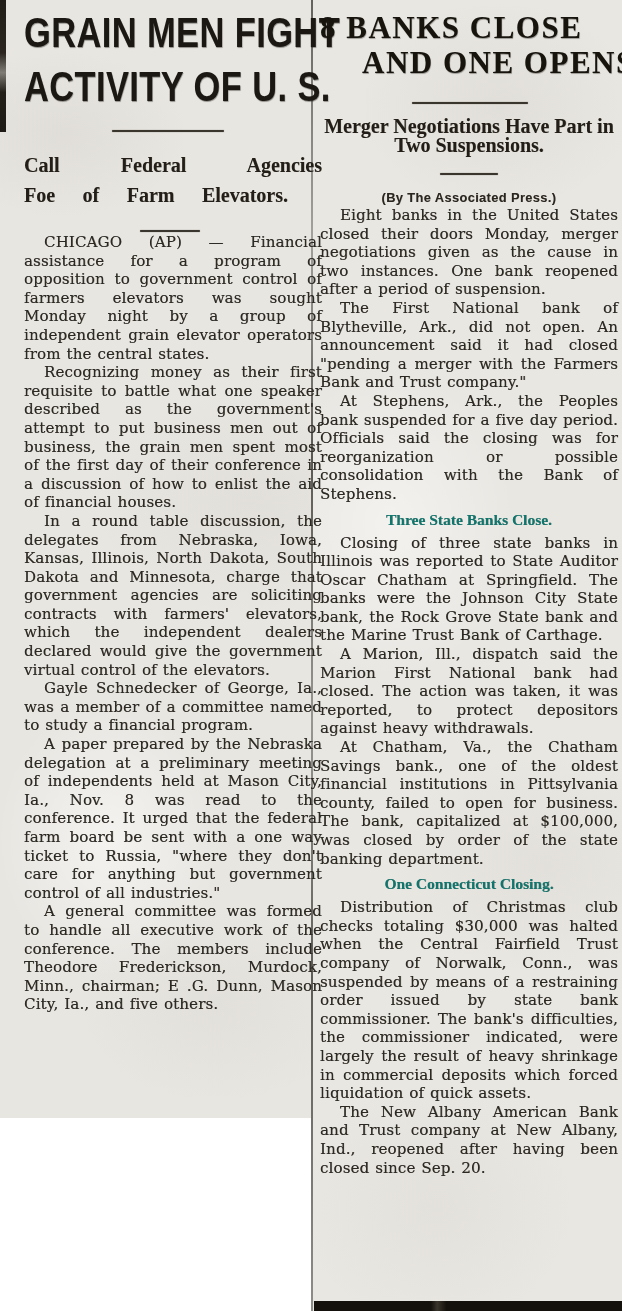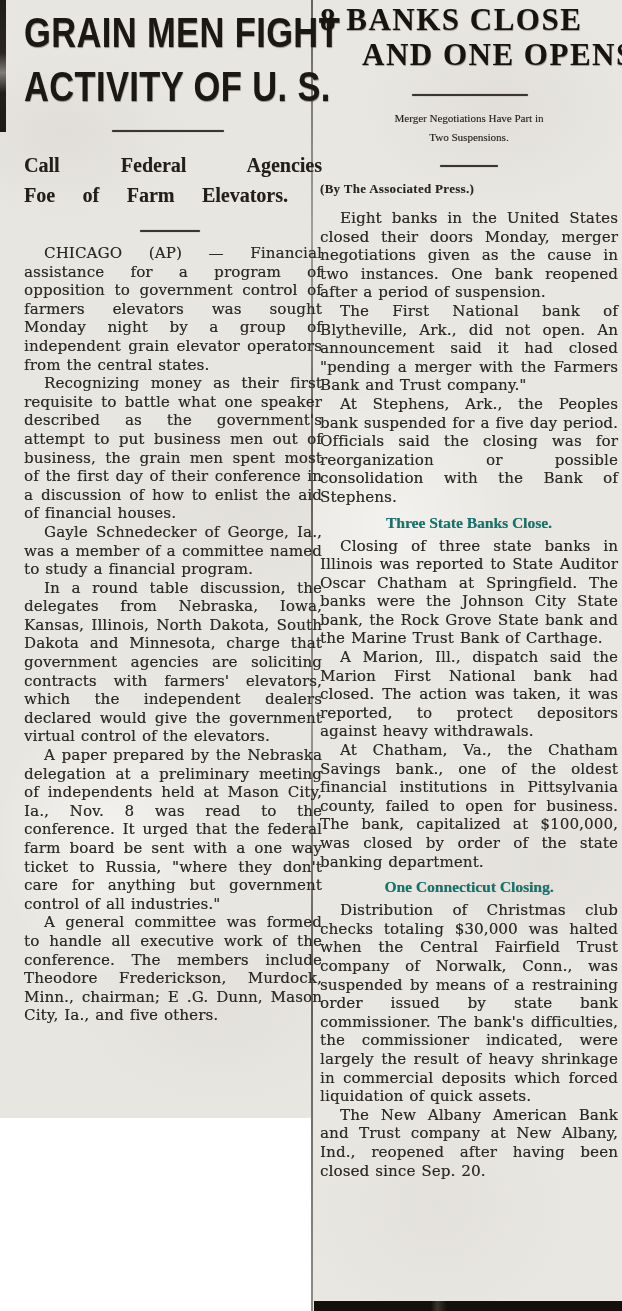--- a/index.html
+++ b/index.html
@@ -54,21 +54,21 @@
     color:#1b1813; letter-spacing:0.5px; white-space:nowrap;
     transform:scaleX(0.82); transform-origin:0 0; width:364px;
     text-shadow:0.6px 0.6px 0.8px rgba(27,24,19,0.4);
   }
   .hl-right-1, .hl-right-2 {
     font-family:"Liberation Serif", serif;
     font-weight:bold; font-size:31px; line-height:35px;
     color:#17140e; letter-spacing:1.5px; white-space:nowrap;
     text-shadow:0.5px 0.5px 0.7px rgba(23,20,14,0.35);
   }
-  .hl-right-1 { margin-top:2px; }
+  .hl-right-1 { margin-top:10px; }
   .hl-right-2 { text-indent:42px; }
 
   
   .hdiv { height:2px; background:#3a362e; border-radius:1px;
           box-shadow:0 0 1px rgba(58,54,46,0.8); }
   .hdiv-l1 { width:112px; margin:16px auto 0 88px; }
   .hdiv-l2 { width:60px;  margin:20px auto 0 116px; }
   .hdiv-r1 { width:116px; margin:22px auto 0 auto; margin-left:92px; }
   .hdiv-r2 { width:58px;  margin:18px auto 0 auto; margin-left:120px; }
 
@@ -76,33 +76,33 @@
   .deck-left {
     margin-top:18px;
     font-family:"Liberation Serif", serif; font-weight:bold;
     font-size:20px; line-height:30px; color:#231f18;
     text-shadow:0.4px 0.4px 0.6px rgba(35,31,24,0.35);
   }
   .deck-left .dl1 { text-align:justify; text-align-last:justify; }
   .deck-left .dl2 { text-align:justify; text-align-last:justify; padding-right:34px; }
   .deck-right {
     margin-top:13px; text-align:center;
-    font-family:"Liberation Serif", serif; font-weight:normal;
-    font-size:11px; line-height:19px; color:#221e17;
+    font-family:"Liberation Serif", serif; font-weight:bold;
+    font-size:20px; line-height:19px; color:#221e17;
     text-shadow:0.4px 0.4px 0.5px rgba(34,30,23,0.35);
   }
   .byline {
-    margin-top:15px; text-align:left;
-    font-family:Liberation Serif, serif; font-weight:bold;
+    margin-top:15px; text-align:center;
+    font-family:Liberation Sans, sans-serif; font-weight:bold;
     font-size:12.8px; color:#2a261f; letter-spacing:0.4px;
     text-shadow:0.3px 0.3px 0.4px rgba(42,38,31,0.35);
   }
 
   
-  .body-copy { margin-top:12px; }
+  .body-copy { margin-top:1px; }
   .body-copy p {
     margin:0; text-align:justify; text-indent:20px;
     font-size:15px; line-height:18.6px; color:#2c2822;
     letter-spacing:0.15px; word-spacing:1px;
     text-shadow:0.35px 0.35px 0.5px rgba(44,40,34,0.5);
   }
   .subhead {
     margin:7px 0 5px 0; text-align:center;
     font-family:"Liberation Serif", serif; font-weight:bold;
     font-size:15.5px; color:#0f766e;
@@ -127,22 +127,22 @@
     </div>
     <div class="hdiv hdiv-l1"></div>
     <div class="deck-left">
       <div class="dl1">Call Federal Agencies</div>
       <div class="dl2">Foe of Farm Elevators.</div>
     </div>
     <div class="hdiv hdiv-l2"></div>
     <div class="body-copy">
       <p>CHICAGO (AP) — Financial assistance for a program of opposition to government control of farmers elevators was sought Monday night by a group of independent grain elevator operators from the central states.</p>
       <p>Recognizing money as their first requisite to battle what one speaker described as the government's attempt to put business men out of business, the grain men spent most of the first day of their conference in a discussion of how to enlist the aid of financial houses.</p>
+      <p>In a round table discussion, the delegates from Nebraska, Iowa, Kansas, Illinois, North Dakota, South Dakota and Minnesota, charge that government agencies are soliciting contracts with farmers' elevators, which the independent dealers declared would give the government virtual control of the elevators.</p>
       <p>Gayle Schnedecker of George, Ia., was a member of a committee named to study a financial program.</p>
-      <p>In a round table discussion, the delegates from Nebraska, Iowa, Kansas, Illinois, North Dakota, South Dakota and Minnesota, charge that government agencies are soliciting contracts with farmers' elevators, which the independent dealers declared would give the government virtual control of the elevators.</p>
       <p>A paper prepared by the Nebraska delegation at a preliminary meeting of independents held at Mason City, Ia., Nov. 8 was read to the conference. It urged that the federal farm board be sent with a one way ticket to Russia, "where they don't care for anything but government control of all industries."</p>
       <p>A general committee was formed to handle all executive work of the conference. The members include Theodore Frederickson, Murdock, Minn., chairman; E .G. Dunn, Mason City, Ia., and five others.</p>
     </div>
   </div>
 
   <div class="col col-right">
     <div class="hl-right-1">8 BANKS CLOSE</div>
     <div class="hl-right-2">AND ONE OPENS</div>
     <div class="hdiv hdiv-r1"></div>
     <div class="deck-right">

